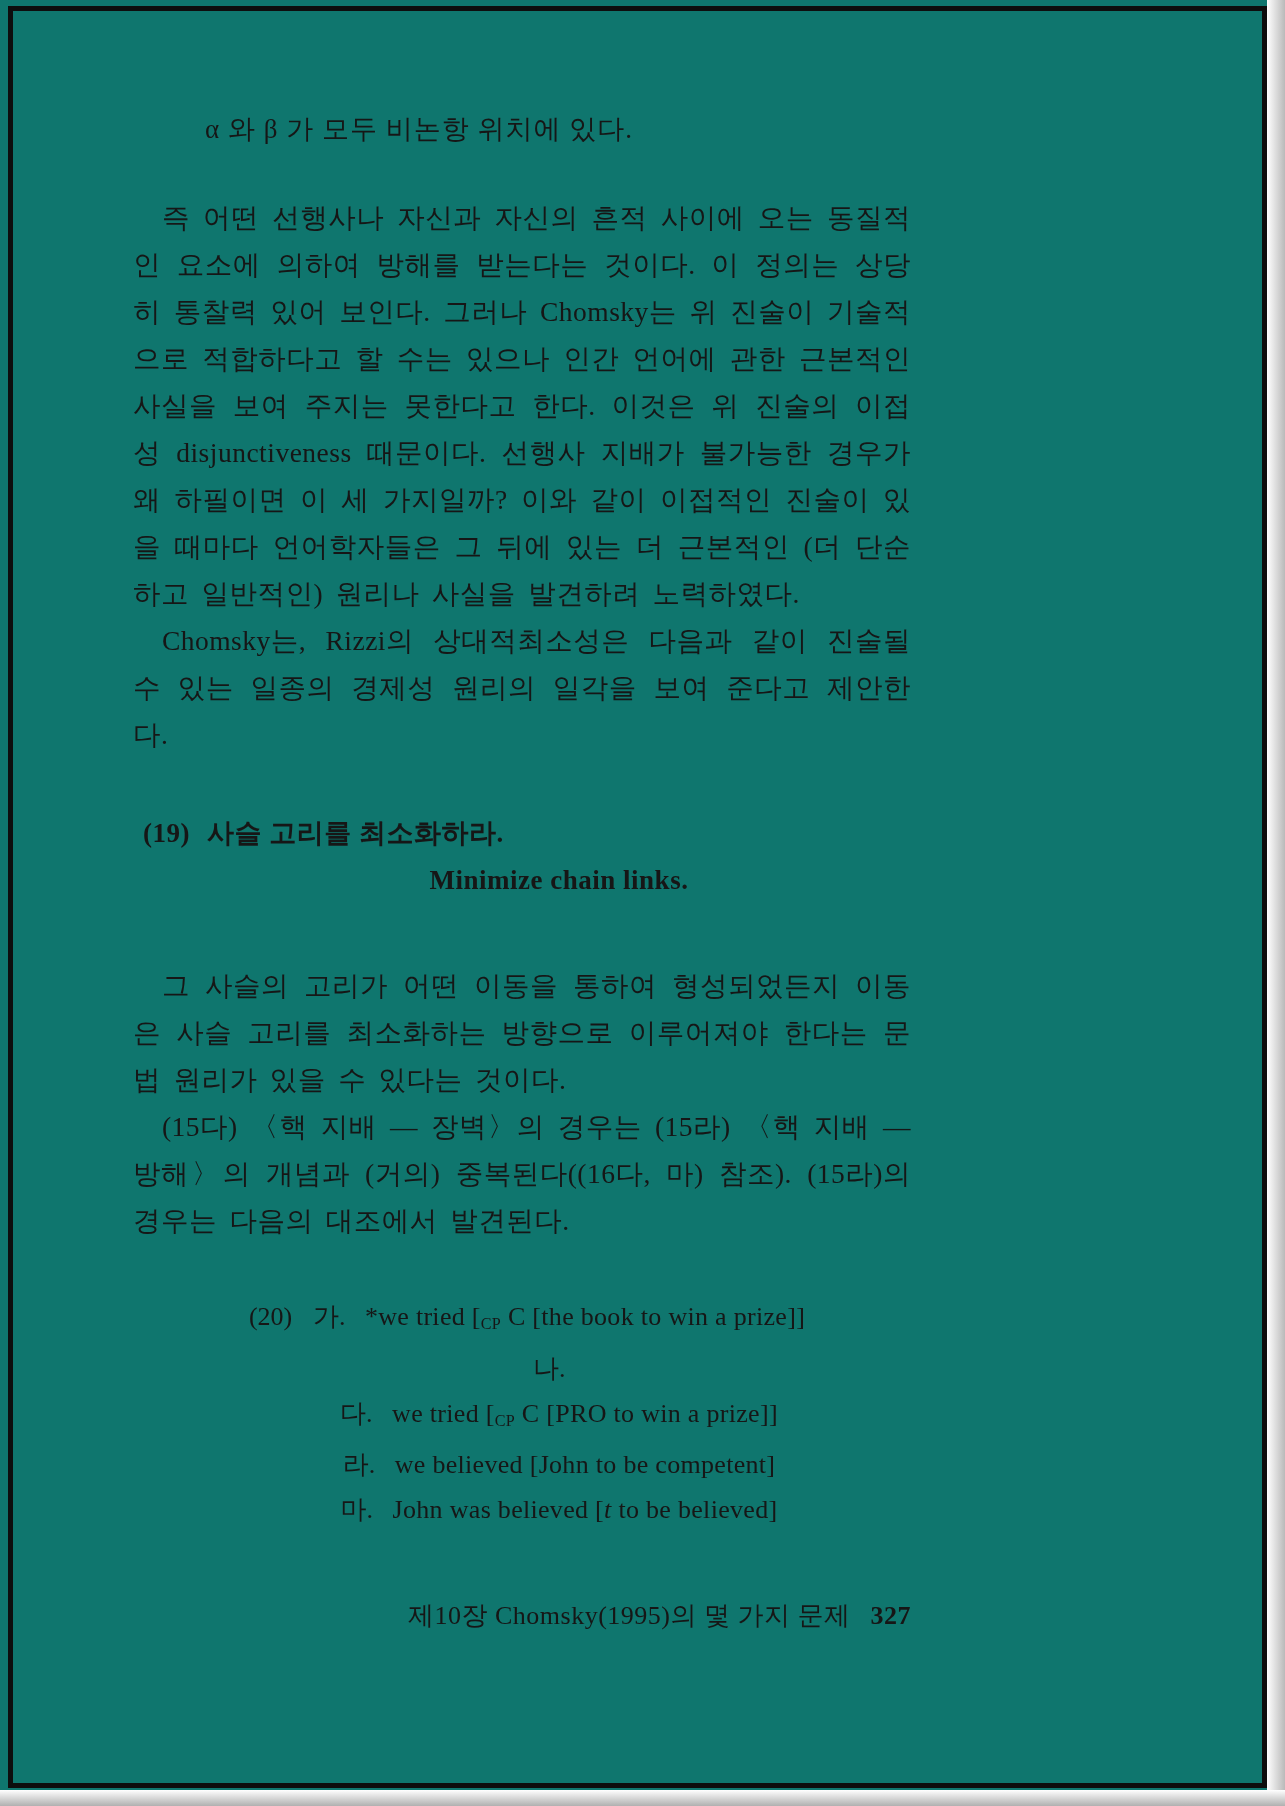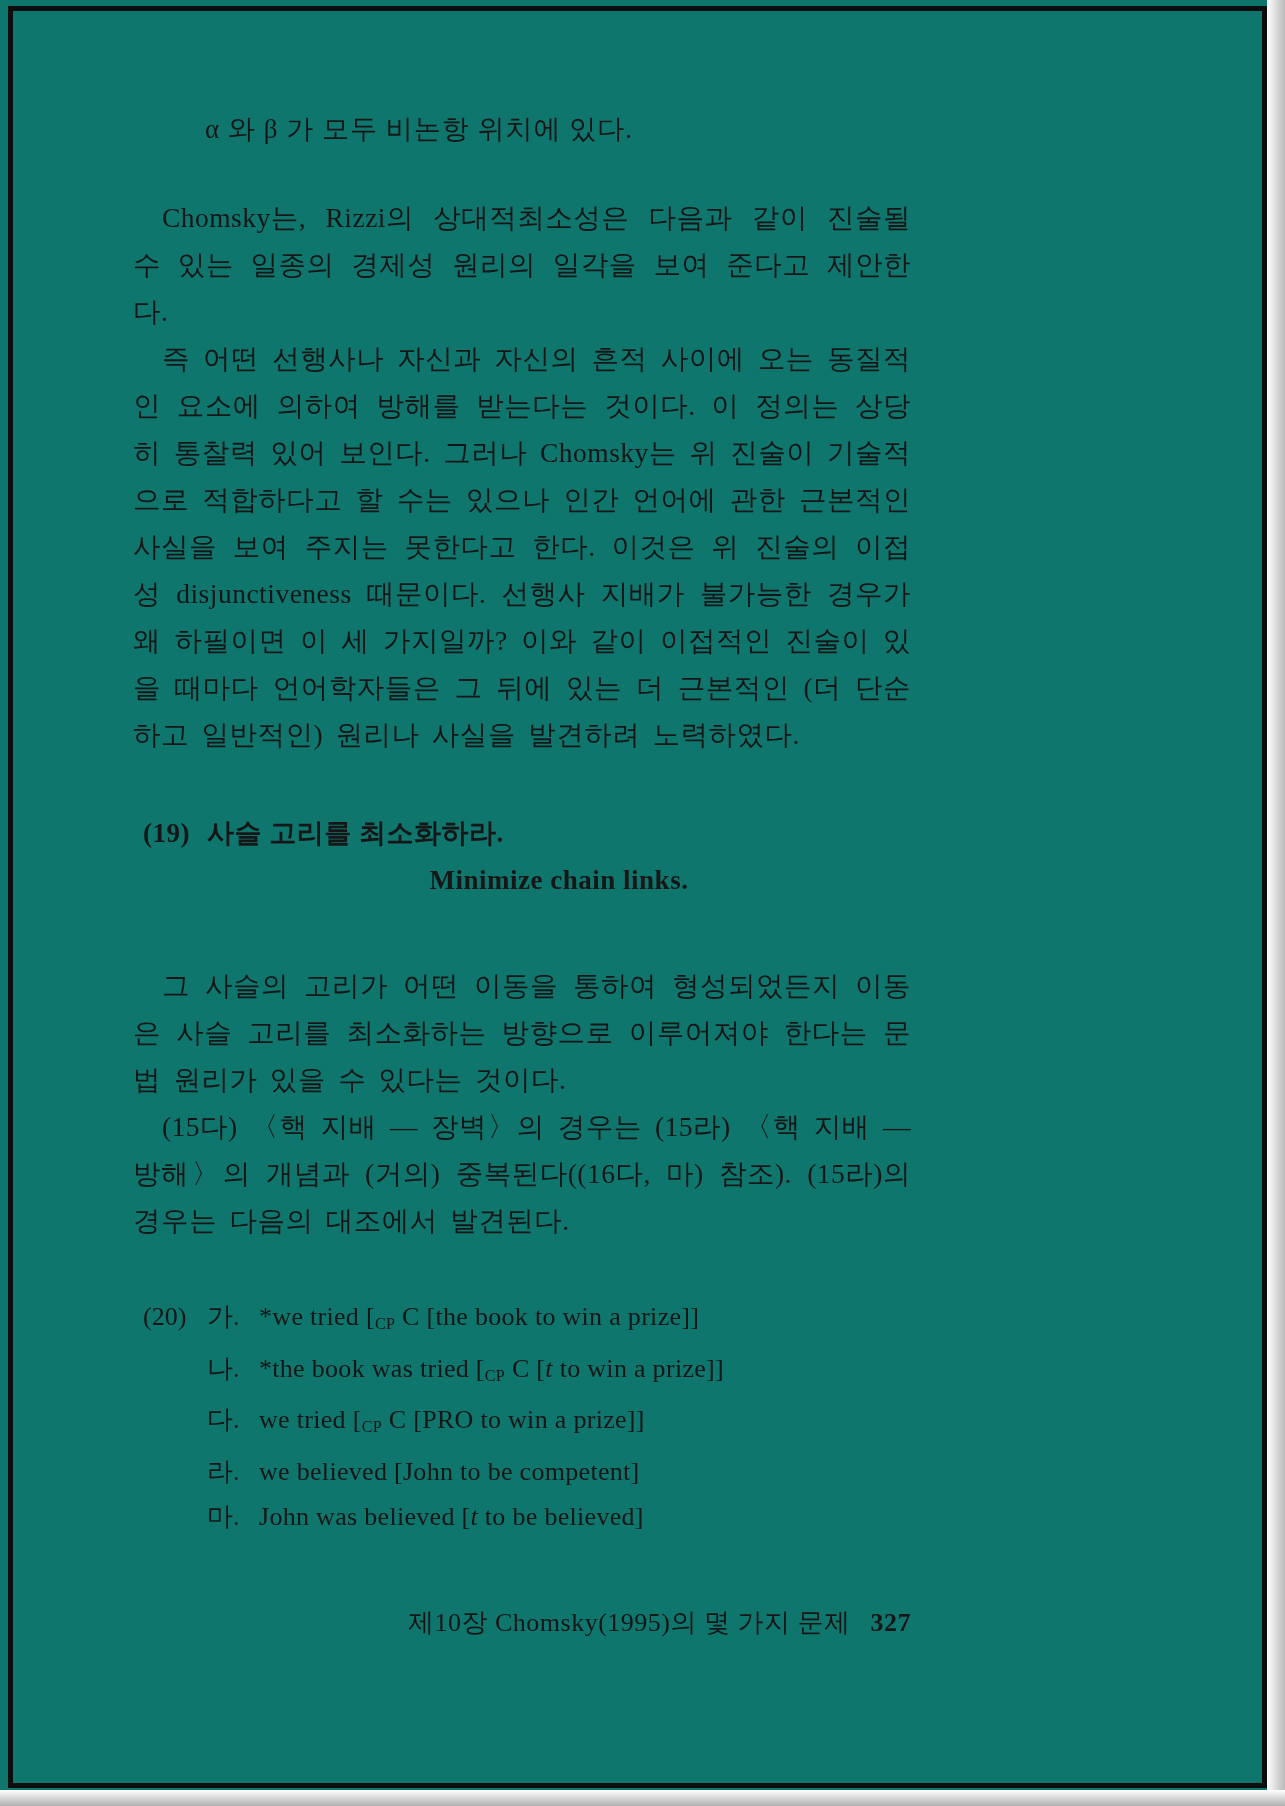--- a/index.html
+++ b/index.html
@@ -67,21 +67,21 @@
     font-size: 27px;
     letter-spacing: 0.5px;
     font-weight: bold;
   }
   .ex19 .row1 { line-height: 47px; }
   .ex-num19 { display: inline-block; width: 64px; }
   .ex19 .english { margin-left: 64px; line-height: 47px; text-align: center; }
 
   
   .ex20 { margin-top: 50px; font-size: 26px; }
-  .ex-row20 { display: flex; line-height: 45px; padding-left: 10px; }
+  .ex-row20 { display: flex; line-height: 45px; padding-left: 10px; justify-content: center; }
   .ex-num20 { width: 64px; flex: none; }
   .ex-label20 { width: 52px; flex: none; }
   .ex-text20 { letter-spacing: 0.3px; }
   .seg-sub { font-size: 0.62em; vertical-align: -0.22em; }
   .seg-italic { font-style: italic; }
 
   .footer {
     width: 778px;
     margin-top: 66px;
     text-align: right;
@@ -98,23 +98,23 @@
   <div class="edge-bottom"></div>
   <div class="frame"></div>
 
   <div class="content">
     <div class="textcol">
 
       <p class="quote">α 와  β 가  모두  비논항  위치에  있다.</p>
 
       <div class="gap-after-quote"></div>
 
+      <p class="body para">즉 어떤 선행사나 자신과 자신의 흔적 사이에 오는 동질적인 요소에 의하여 방해를 받는다는 것이다. 이 정의는 상당히 통찰력 있어 보인다. 그러나 Chomsky는 위 진술이 기술적으로 적합하다고 할 수는 있으나 인간 언어에 관한 근본적인 사실을 보여 주지는 못한다고 한다. 이것은 위 진술의 이접성 disjunctiveness 때문이다. 선행사 지배가 불가능한 경우가 왜 하필이면 이 세 가지일까? 이와 같이 이접적인 진술이 있을 때마다 언어학자들은 그 뒤에 있는 더 근본적인 (더 단순하고 일반적인) 원리나 사실을 발견하려 노력하였다.</p>
+
       <p class="body para">Chomsky는, Rizzi의 상대적최소성은 다음과 같이 진술될 수 있는 일종의 경제성 원리의 일각을 보여 준다고 제안한다.</p>
-
-      <p class="body para">즉 어떤 선행사나 자신과 자신의 흔적 사이에 오는 동질적인 요소에 의하여 방해를 받는다는 것이다. 이 정의는 상당히 통찰력 있어 보인다. 그러나 Chomsky는 위 진술이 기술적으로 적합하다고 할 수는 있으나 인간 언어에 관한 근본적인 사실을 보여 주지는 못한다고 한다. 이것은 위 진술의 이접성 disjunctiveness 때문이다. 선행사 지배가 불가능한 경우가 왜 하필이면 이 세 가지일까? 이와 같이 이접적인 진술이 있을 때마다 언어학자들은 그 뒤에 있는 더 근본적인 (더 단순하고 일반적인) 원리나 사실을 발견하려 노력하였다.</p>
 
       <div class="ex19">
         <div class="row1">
           <span class="ex-num19">(19)</span><span>사슬 고리를 최소화하라.</span>
         </div>
         <div class="english">Minimize  chain  links.</div>
       </div>
 
       <p class="body para">그 사슬의 고리가 어떤 이동을 통하여 형성되었든지 이동은 사슬 고리를 최소화하는 방향으로 이루어져야 한다는 문법 원리가 있을 수 있다는 것이다.</p>
 
@@ -122,21 +122,20 @@
 
       <div class="ex20">
           <div class="ex-row20">
             <span class="ex-num20">(20)</span>
             <span class="ex-label20">가.</span>
             <span class="ex-text20"><span>*we tried [</span><span class="seg-sub">CP</span><span> C [the book to win a prize]]</span></span>
           </div>
           <div class="ex-row20">
             <span class="ex-num20"></span>
             <span class="ex-label20">나.</span>
-            <span class="ex-text20"><span>*the book was tried [</span><span class="seg-sub">CP</span><span> C [</span><span class="seg-italic">t</span><span> to win a prize]]</span></span>
           </div>
           <div class="ex-row20">
             <span class="ex-num20"></span>
             <span class="ex-label20">다.</span>
             <span class="ex-text20"><span>we tried [</span><span class="seg-sub">CP</span><span> C [PRO to win a prize]]</span></span>
           </div>
           <div class="ex-row20">
             <span class="ex-num20"></span>
             <span class="ex-label20">라.</span>
             <span class="ex-text20"><span>we believed [John to be competent]</span></span>

